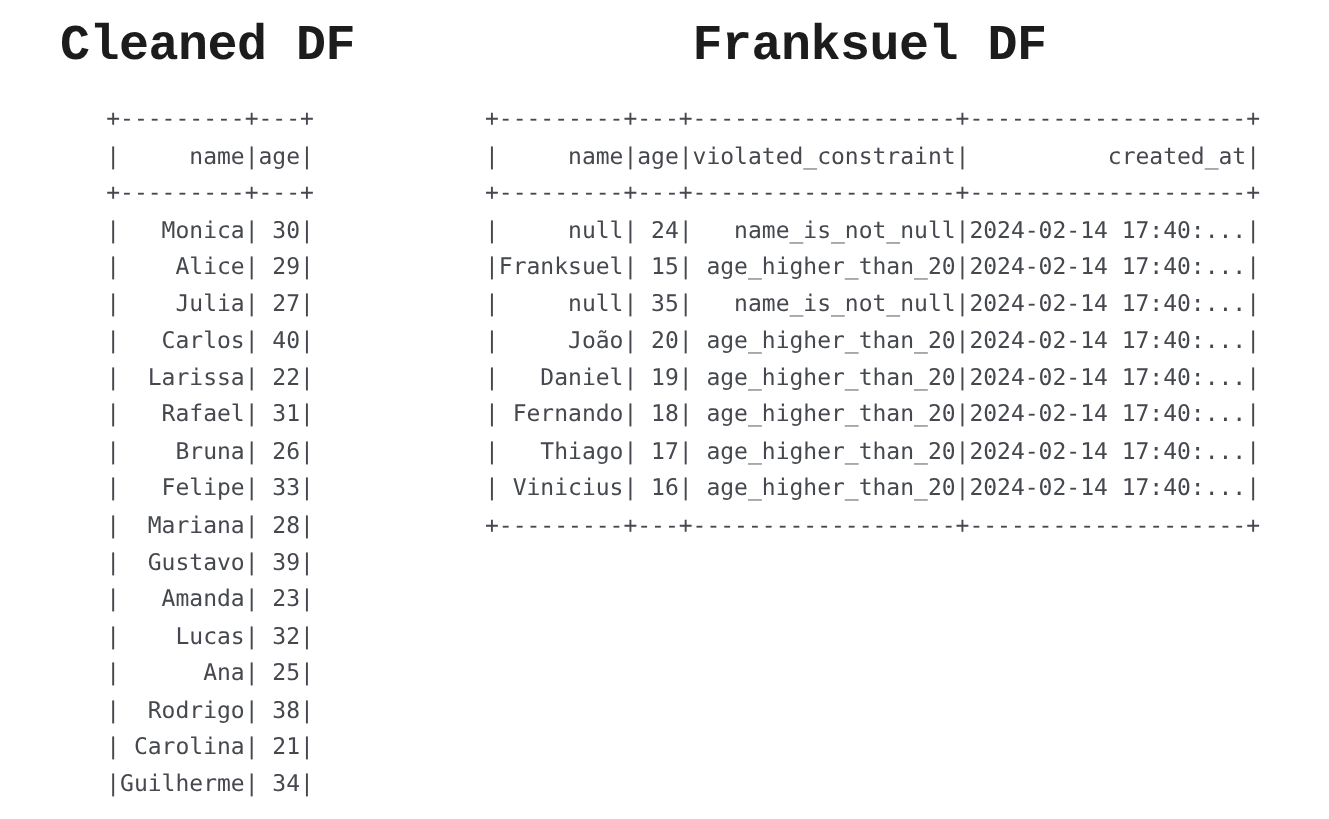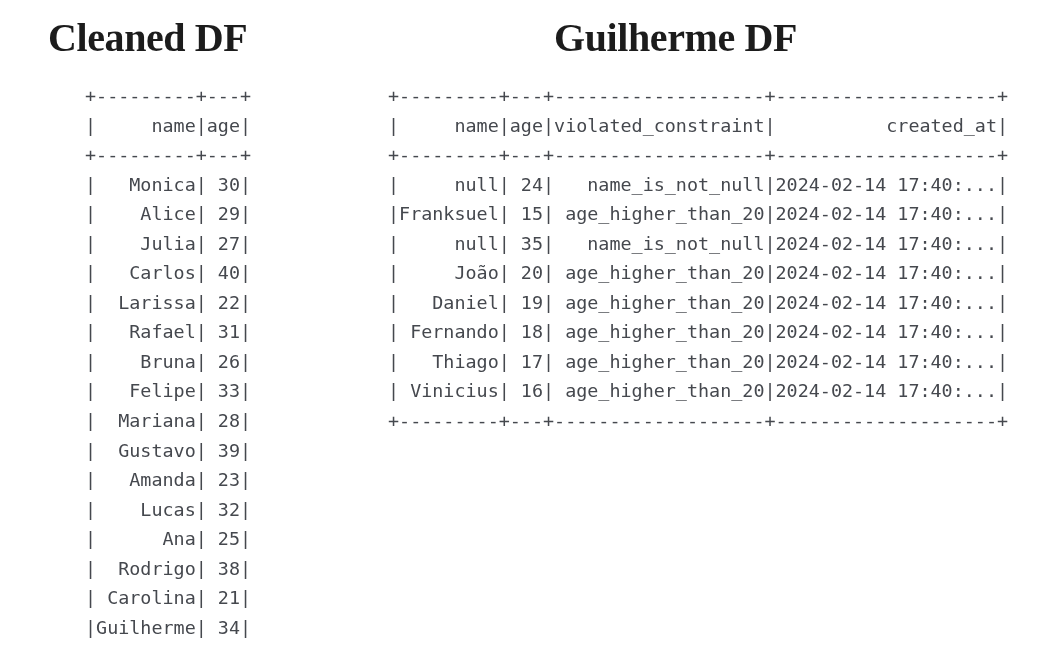--- a/index.html
+++ b/index.html
@@ -15,21 +15,21 @@
     font-family: "Liberation Sans", sans-serif;
   }
   .panel {
     position: absolute;
     top: 0;
   }
   #cleaned-panel { left: 40px; }
   #quarantine-panel { left: 388px; }
 
   .panel-title {
-    font-family: Liberation Serif, serif;
+    font-family: Liberation Mono, monospace;
     font-size: 40px;
     font-weight: bold;
     color: #1c1c1c;
     letter-spacing: -0.4px;
     line-height: 1;
     margin: 0;
     padding: 18px 0 0 0;
     white-space: pre;
   }
   #cleaned-panel .panel-title { padding-left: 8px; }
@@ -52,15 +52,15 @@
 </style>
 </head>
 <body>
 
 <div class="panel" id="cleaned-panel">
   <h1 class="panel-title">Cleaned DF</h1>
   <pre class="ascii-table"><span class="ascii-rule">+---------+---+</span><span class="ascii-row">|     name|age|</span><span class="ascii-rule">+---------+---+</span><span class="ascii-row">|   Monica| 30|</span><span class="ascii-row">|    Alice| 29|</span><span class="ascii-row">|    Julia| 27|</span><span class="ascii-row">|   Carlos| 40|</span><span class="ascii-row">|  Larissa| 22|</span><span class="ascii-row">|   Rafael| 31|</span><span class="ascii-row">|    Bruna| 26|</span><span class="ascii-row">|   Felipe| 33|</span><span class="ascii-row">|  Mariana| 28|</span><span class="ascii-row">|  Gustavo| 39|</span><span class="ascii-row">|   Amanda| 23|</span><span class="ascii-row">|    Lucas| 32|</span><span class="ascii-row">|      Ana| 25|</span><span class="ascii-row">|  Rodrigo| 38|</span><span class="ascii-row">| Carolina| 21|</span><span class="ascii-row">|Guilherme| 34|</span></pre>
 </div>
 
 <div class="panel" id="quarantine-panel">
-  <h1 class="panel-title">Guilherme DF</h1>
+  <h1 class="panel-title">Franksuel DF</h1>
   <pre class="ascii-table"><span class="ascii-rule">+---------+---+-------------------+--------------------+</span><span class="ascii-row">|     name|age|violated_constraint|          created_at|</span><span class="ascii-rule">+---------+---+-------------------+--------------------+</span><span class="ascii-row">|     null| 24|   name_is_not_null|2024-02-14 17:40:...|</span><span class="ascii-row">|Franksuel| 15| age_higher_than_20|2024-02-14 17:40:...|</span><span class="ascii-row">|     null| 35|   name_is_not_null|2024-02-14 17:40:...|</span><span class="ascii-row">|     João| 20| age_higher_than_20|2024-02-14 17:40:...|</span><span class="ascii-row">|   Daniel| 19| age_higher_than_20|2024-02-14 17:40:...|</span><span class="ascii-row">| Fernando| 18| age_higher_than_20|2024-02-14 17:40:...|</span><span class="ascii-row">|   Thiago| 17| age_higher_than_20|2024-02-14 17:40:...|</span><span class="ascii-row">| Vinicius| 16| age_higher_than_20|2024-02-14 17:40:...|</span><span class="ascii-rule">+---------+---+-------------------+--------------------+</span></pre>
 </div>
 
 </body></html>

